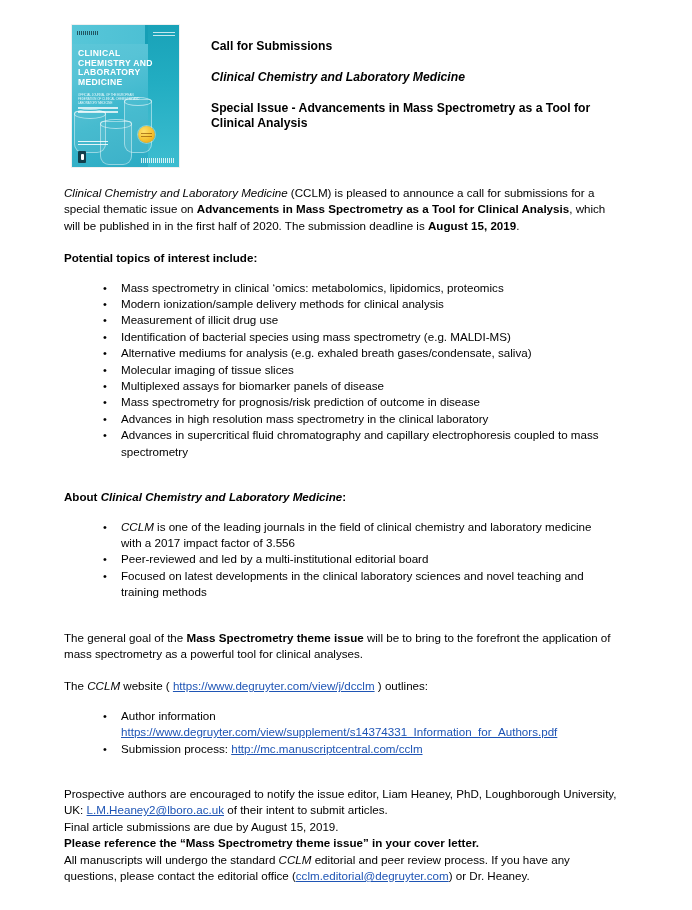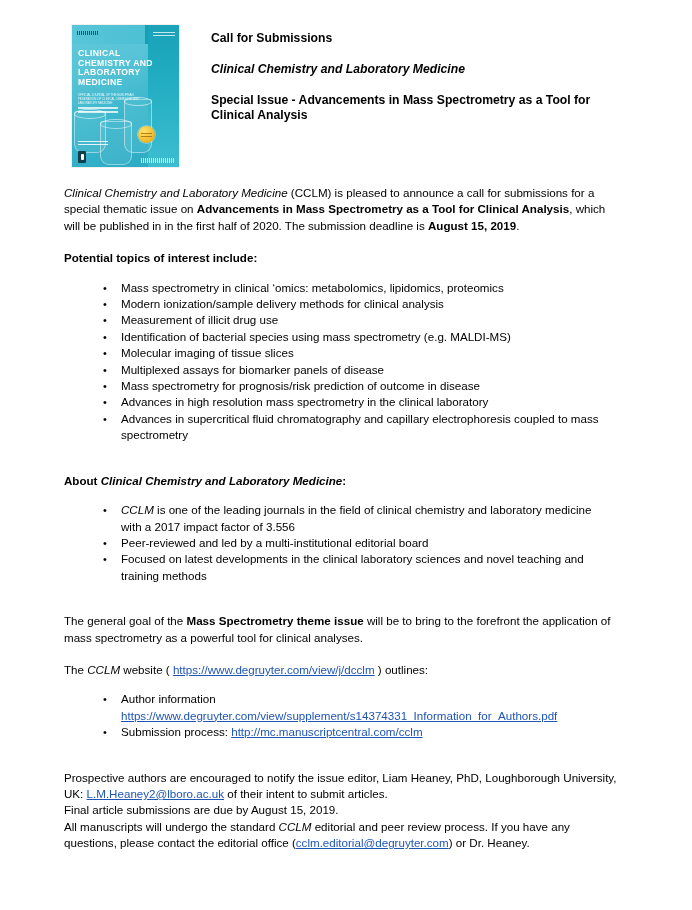--- a/index.html
+++ b/index.html
@@ -84,21 +84,21 @@
   }
   .cover .logo:after{
     content:"";position:absolute;left:2.5px;top:3px;width:3px;height:6px;
     background:#ffffff;border-radius:1px;
   }
   .cover .barcode{
     position:absolute;right:4px;bottom:4px;width:34px;height:5px;
     background:repeating-linear-gradient(90deg,rgba(255,255,255,.8) 0 1px,transparent 1px 2px);
   }
 
-  .head-text{margin-left:32px;padding-top:6px;flex:1;}
+  .head-text{margin-left:32px;padding-top:6px;flex:1;margin-top:8px;}
   .head-text .h{
     font-size:12.2px;font-weight:bold;line-height:15px;margin:0 0 16px 0;
   }
   .head-text .h.ital{font-style:italic;}
   .head-text .h.last{margin-bottom:0;max-width:438px;}
 
   
   .body{position:absolute;left:64px;top:185px;width:556px;}
   p{margin:0;font-size:11.6px;line-height:16.4px;}
   .sp{height:16px;}
@@ -169,20 +169,23 @@
       <li>
           <span class="wrap">Modern ionization/sample delivery methods for clinical analysis</span>
         </li>
       <li>
           <span class="wrap">Measurement of illicit drug use</span>
         </li>
       <li>
           <span class="wrap">Identification of bacterial species using mass spectrometry (e.g. MALDI-MS)</span>
         </li>
       <li>
+          <span class="wrap">Alternative mediums for analysis (e.g. exhaled breath gases/condensate, saliva)</span>
+        </li>
+      <li>
           <span class="wrap">Molecular imaging of tissue slices</span>
         </li>
       <li>
           <span class="wrap">Multiplexed assays for biomarker panels of disease</span>
         </li>
       <li>
           <span class="wrap">Mass spectrometry for prognosis/risk prediction of outcome in disease</span>
         </li>
       <li>
           <span class="wrap">Advances in high resolution mass spectrometry in the clinical laboratory</span>
@@ -216,16 +219,17 @@
 
     <ul>
       <li><span class="wrap">Author information</span><a class="lnk" href="#">https://www.degruyter.com/view/supplement/s14374331_Information_for_Authors.pdf</a></li>
       <li><span>Submission process: </span><a class="lnk" href="#">http://mc.manuscriptcentral.com/cclm</a></li>
     </ul>
 
     <div class="sp"></div>
 
     <p><span>Prospective authors are encouraged to notify the issue editor, Liam Heaney, PhD, Loughborough University, UK: </span><a class="lnk" href="#">L.M.Heaney2@lboro.ac.uk</a><span> of their intent to submit articles.</span></p>
     <p>Final article submissions are due by August 15, 2019.</p>
+    <p class="b">Please reference the “Mass Spectrometry theme issue” in your cover letter.</p>
     <p><span>All manuscripts will undergo the standard </span><span class="i">CCLM</span><span> editorial and peer review process.  If you have any questions, please contact the editorial office (</span><a class="lnk" href="#">cclm.editorial@degruyter.com</a><span>) or Dr. Heaney.</span></p>
 
   </div>
 </div>
 
 </body></html>

